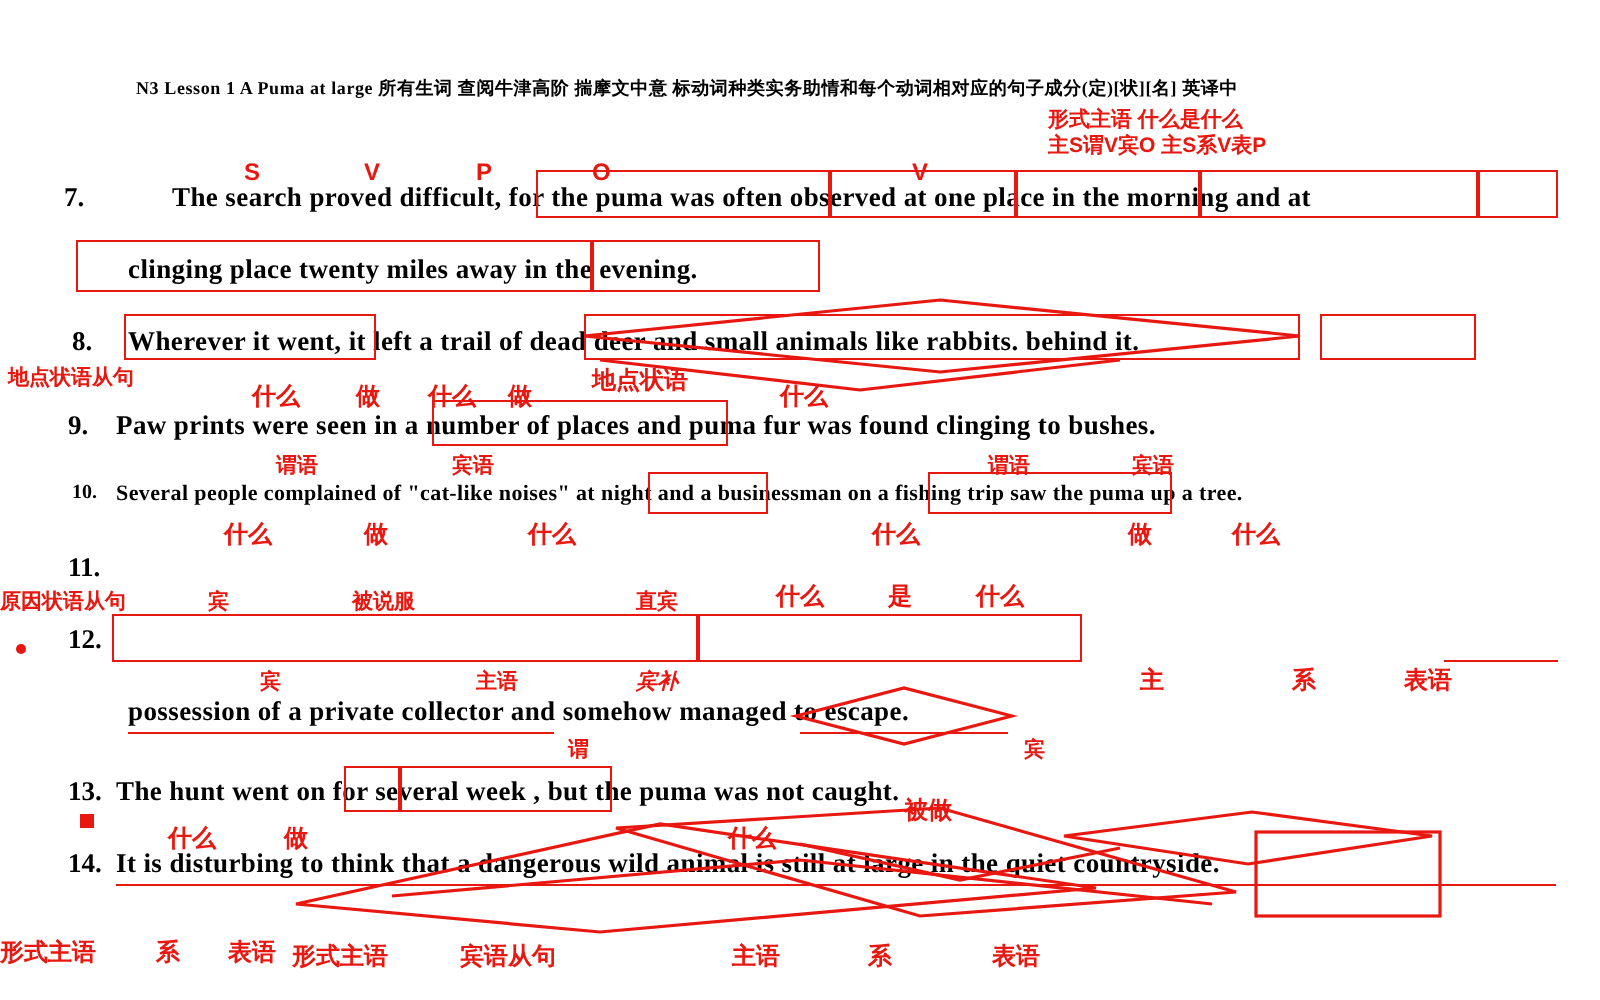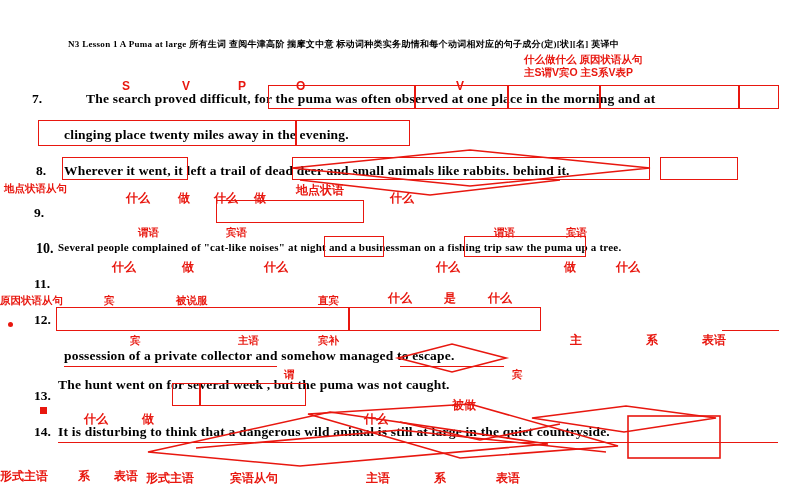--- a/index.html
+++ b/index.html
@@ -25,21 +25,21 @@
   .line{
     position:absolute;
     font-family:"Liberation Serif", serif;
     font-size:13.5px;
     font-weight:bold;
     white-space:nowrap;
     letter-spacing:0.2px;
   }
   .line.small{font-size:11px;}
   .num{position:absolute;font-size:13.5px;font-weight:bold;}
-  .num.small{font-size:14px;}
+  .num.small{font-size:10px;}
 
   
   .cn{
     position:absolute;
     color:#e8170f;
     font-family:"Liberation Sans", sans-serif;
     font-size:12px;
     font-weight:bold;
     white-space:nowrap;
   }
@@ -62,21 +62,21 @@
     position:absolute;
     background:#e8170f;
   }
 </style>
 </head>
 <body>
 
 <div class="page">
 
   <div class="hdr" style="left:68px;top:38px;">N3        Lesson 1   A Puma at large    所有生词  查阅牛津高阶  揣摩文中意  标动词种类实务助情和每个动词相对应的句子成分(定)[状][名]  英译中</div>
-  <div class="cn sm" style="left:524px;top:53px;">什么做什么        原因状语从句</div>
+  <div class="cn sm" style="left:524px;top:53px;">形式主语        什么是什么</div>
   <div class="cn sm" style="left:524px;top:66px;">主S谓V宾O      主S系V表P</div>
 
   <div class="cn" style="left:122px;top:79px;">S</div>
   <div class="cn" style="left:182px;top:79px;">V</div>
   <div class="cn" style="left:238px;top:79px;">P</div>
   <div class="cn" style="left:296px;top:79px;">O</div>
   <div class="cn" style="left:456px;top:79px;">V</div>
 
   <div class="num" style="left:32px;top:91px;">7.</div>
   <div class="line" style="left:58px;top:91px;margin-left:28px;">The  search  proved  difficult,  for  the  puma  was  often  observed  at one place  in  the  morning  and  at</div>
@@ -99,20 +99,21 @@
 
   <div class="cn sm" style="left:4px;top:182px;">地点状语从句</div>
   <div class="cn" style="left:126px;top:190px;">什么</div>
   <div class="cn" style="left:178px;top:190px;">做</div>
   <div class="cn" style="left:214px;top:190px;">什么</div>
   <div class="cn" style="left:254px;top:190px;">做</div>
   <div class="cn" style="left:296px;top:182px;">地点状语</div>
   <div class="cn" style="left:390px;top:190px;">什么</div>
 
   <div class="num" style="left:34px;top:205px;">9.</div>
+  <div class="line" style="left:58px;top:205px;">Paw prints were seen  in a number of places  and puma fur was found clinging to bushes.</div>
 
   <div class="box" style="left:216px;top:200px;width:148px;height:23px;"></div>
 
   <div class="cn sm" style="left:138px;top:226px;">谓语</div>
   <div class="cn sm" style="left:226px;top:226px;">宾语</div>
   <div class="cn sm" style="left:494px;top:226px;">谓语</div>
   <div class="cn sm" style="left:566px;top:226px;">宾语</div>
 
   <div class="num small" style="left:36px;top:241px;">10.</div>
   <div class="line small" style="left:58px;top:241px;">Several people complained of "cat-like noises" at night and a businessman on a fishing trip saw the puma up a tree.</div>
@@ -142,29 +143,29 @@
   <div class="line" style="left:64px;top:348px;">possession of a private collector and somehow managed to escape.</div>
 
   <div class="box" style="left:56px;top:307px;width:293px;height:24px;"></div>
   <div class="box" style="left:349px;top:307px;width:192px;height:24px;"></div>
   <div class="uline" style="left:722px;top:330px;width:57px;"></div>
   <div class="uline" style="left:64px;top:366px;width:213px;"></div>
   <div class="uline" style="left:400px;top:366px;width:104px;"></div>
 
   <div class="cn sm" style="left:130px;top:334px;">宾</div>
   <div class="cn sm" style="left:238px;top:334px;">主语</div>
-  <div class="cn sm" style="left:318px;top:334px;">宾补</div>
+  <div class="cn sm" style="left:318px;top:334px;font-style:italic;">宾补</div>
   <div class="cn" style="left:570px;top:332px;">主</div>
   <div class="cn" style="left:646px;top:332px;">系</div>
   <div class="cn" style="left:702px;top:332px;">表语</div>
   <div class="cn sm" style="left:284px;top:368px;">谓</div>
   <div class="cn sm" style="left:512px;top:368px;">宾</div>
 
   <div class="num" style="left:34px;top:388px;">13.</div>
-  <div class="line" style="left:58px;top:377px;">The hunt went on  for several week , but the puma was not caught.</div>
+  <div class="line" style="left:58px;top:388px;">The hunt went on  for several week , but the puma was not caught.</div>
 
   <div class="box" style="left:172px;top:383px;width:28px;height:23px;"></div>
   <div class="box" style="left:200px;top:383px;width:106px;height:23px;"></div>
 
   <div class="bullet" style="left:40px;top:407px;width:7px;height:7px;"></div>
   <div class="cn" style="left:84px;top:411px;">什么</div>
   <div class="cn" style="left:142px;top:411px;">做</div>
   <div class="cn" style="left:364px;top:411px;">什么</div>
   <div class="cn" style="left:452px;top:397px;">被做</div>
 

